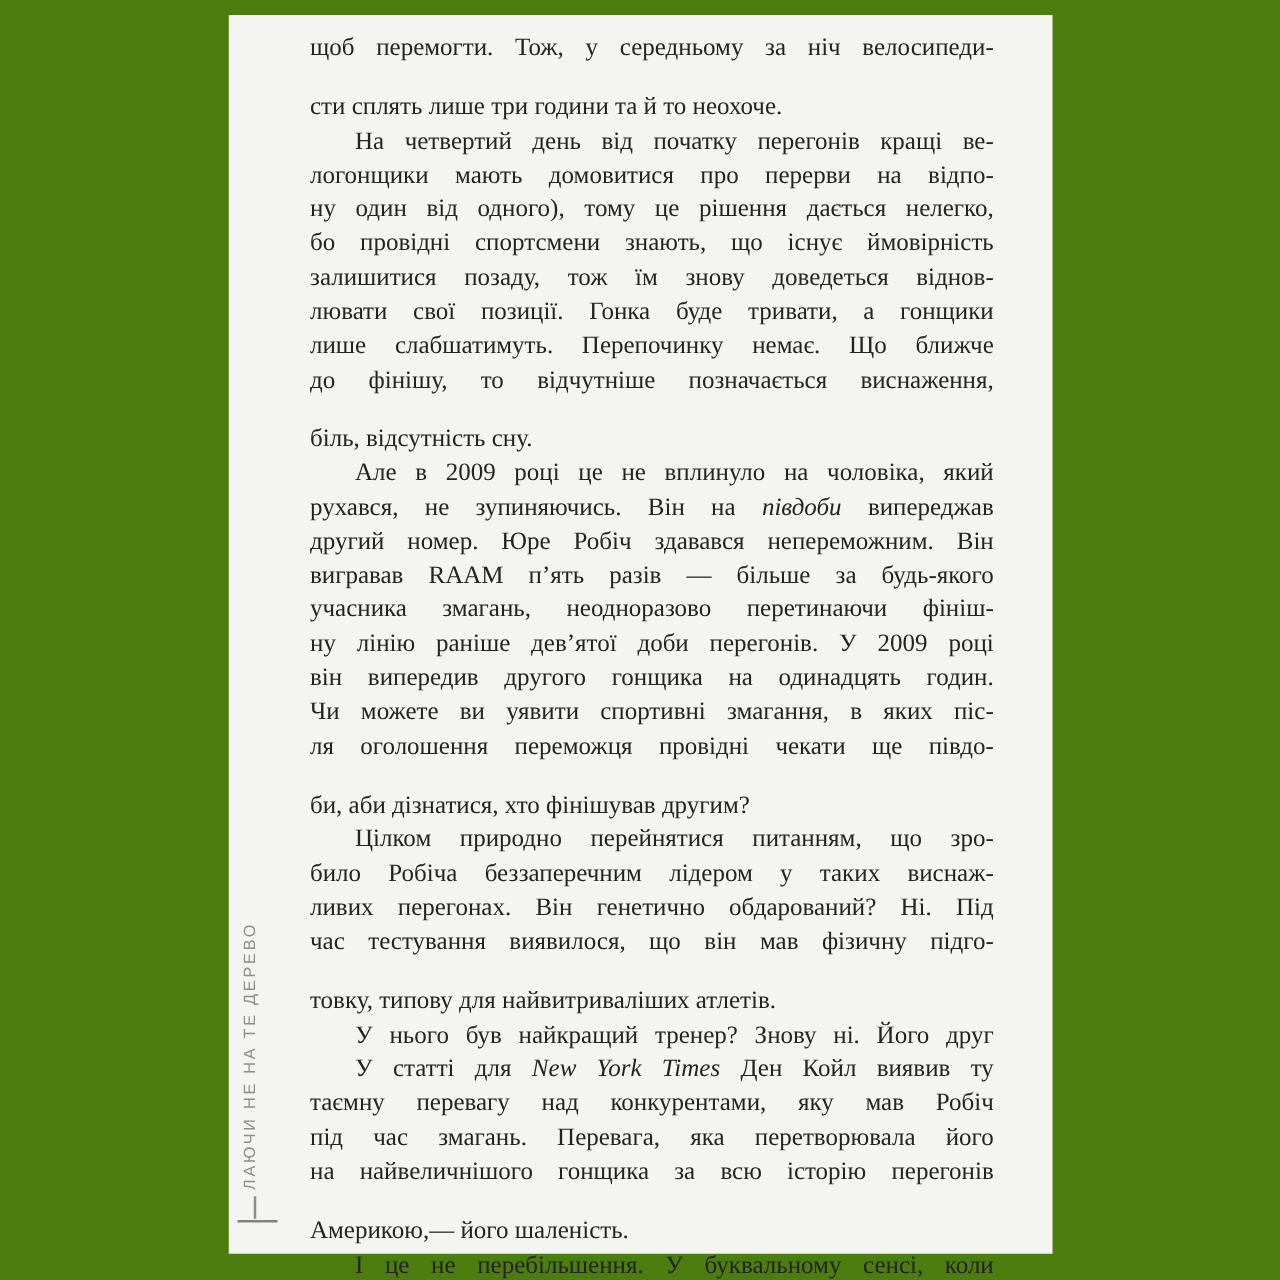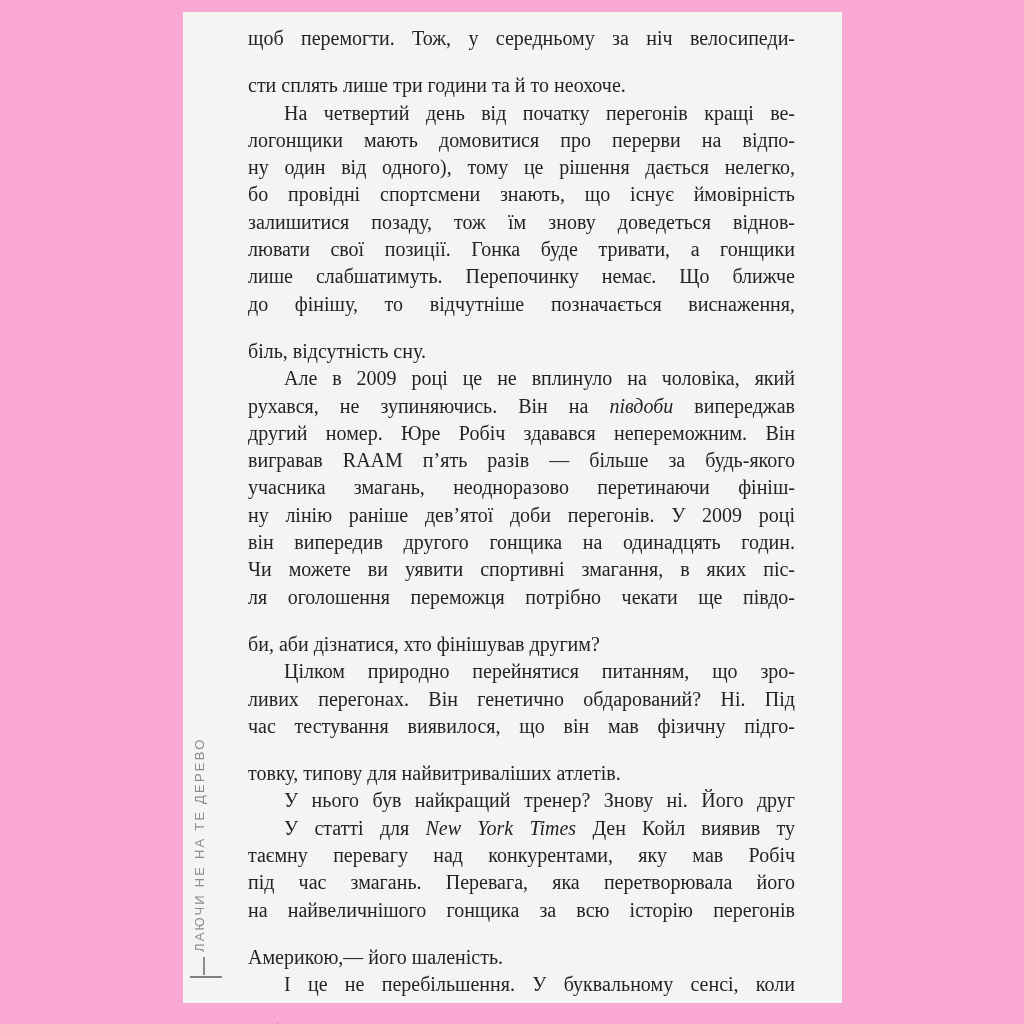--- a/index.html
+++ b/index.html
@@ -7,21 +7,21 @@
     padding: 0;
     width: 1024px;
     height: 1024px;
     background: #ffffff;
     overflow: hidden;
   }
   .canvas {
     position: relative;
     width: 1024px;
     height: 1024px;
-    background: #f9a8d4;
+    background: #4d7c0f;
   }
   .page {
     position: absolute;
     left: 183px;
     top: 12px;
     width: 659px;
     height: 991px;
     background: #f4f4f3;
   }
   .text-block {
@@ -112,25 +112,26 @@
         </div>
         <div class="para indent">
           <div class="line"><span class="">Але в 2009 році це не вплинуло на чоловіка, який</span></div>
           <div class="line"><span class="">рухався, не зупиняючись. Він на </span><span class="it">півдоби</span><span class=""> випереджав</span></div>
           <div class="line"><span class="">другий номер. Юре Робіч здавався непереможним. Він</span></div>
           <div class="line"><span class="">вигравав RAAM п’ять разів — більше за будь-якого</span></div>
           <div class="line"><span class="">учасника змагань, неодноразово перетинаючи фініш-</span></div>
           <div class="line"><span class="">ну лінію раніше дев’ятої доби перегонів. У 2009 році</span></div>
           <div class="line"><span class="">він випередив другого гонщика на одинадцять годин.</span></div>
           <div class="line"><span class="">Чи можете ви уявити спортивні змагання, в яких піс-</span></div>
-          <div class="line"><span class="">ля оголошення переможця потрібно чекати ще півдо-</span></div>
+          <div class="line"><span class="">ля оголошення переможця провідні чекати ще півдо-</span></div>
           <div class="line para-end"><span class="">би, аби дізнатися, хто фінішував другим?</span></div>
         </div>
         <div class="para indent">
           <div class="line"><span class="">Цілком природно перейнятися питанням, що зро-</span></div>
+          <div class="line"><span class="">било Робіча беззаперечним лідером у таких виснаж-</span></div>
           <div class="line"><span class="">ливих перегонах. Він генетично обдарований? Ні. Під</span></div>
           <div class="line"><span class="">час тестування виявилося, що він мав фізичну підго-</span></div>
           <div class="line para-end"><span class="">товку, типову для найвитриваліших атлетів.</span></div>
         </div>
         <div class="para indent">
           <div class="line"><span class="">У нього був найкращий тренер? Знову ні. Його друг</span></div>
         </div>
         <div class="para indent">
           <div class="line"><span class="">У статті для </span><span class="it">New York Times</span><span class=""> Ден Койл виявив ту</span></div>
           <div class="line"><span class="">таємну перевагу над конкурентами, яку мав Робіч</span></div>

